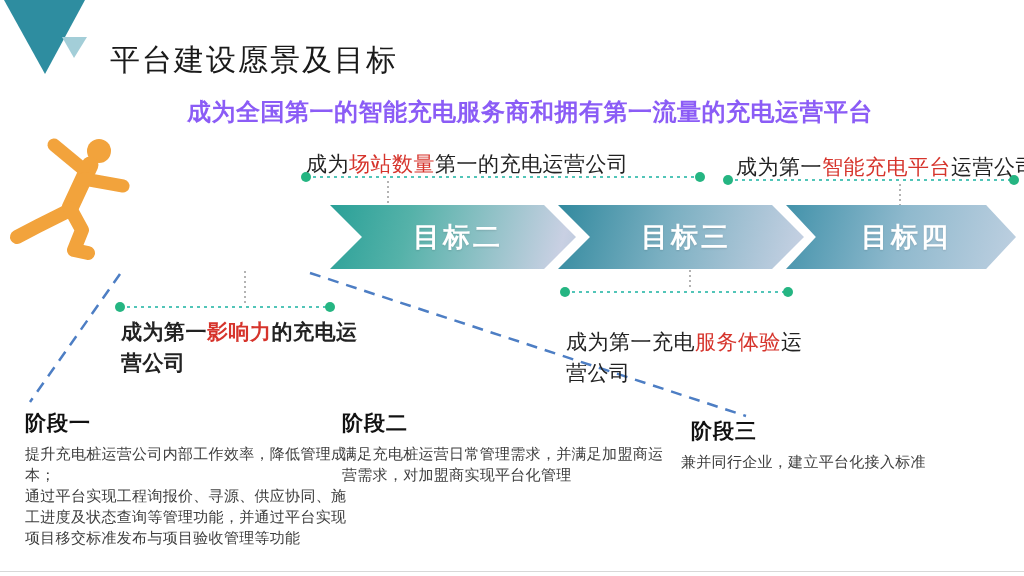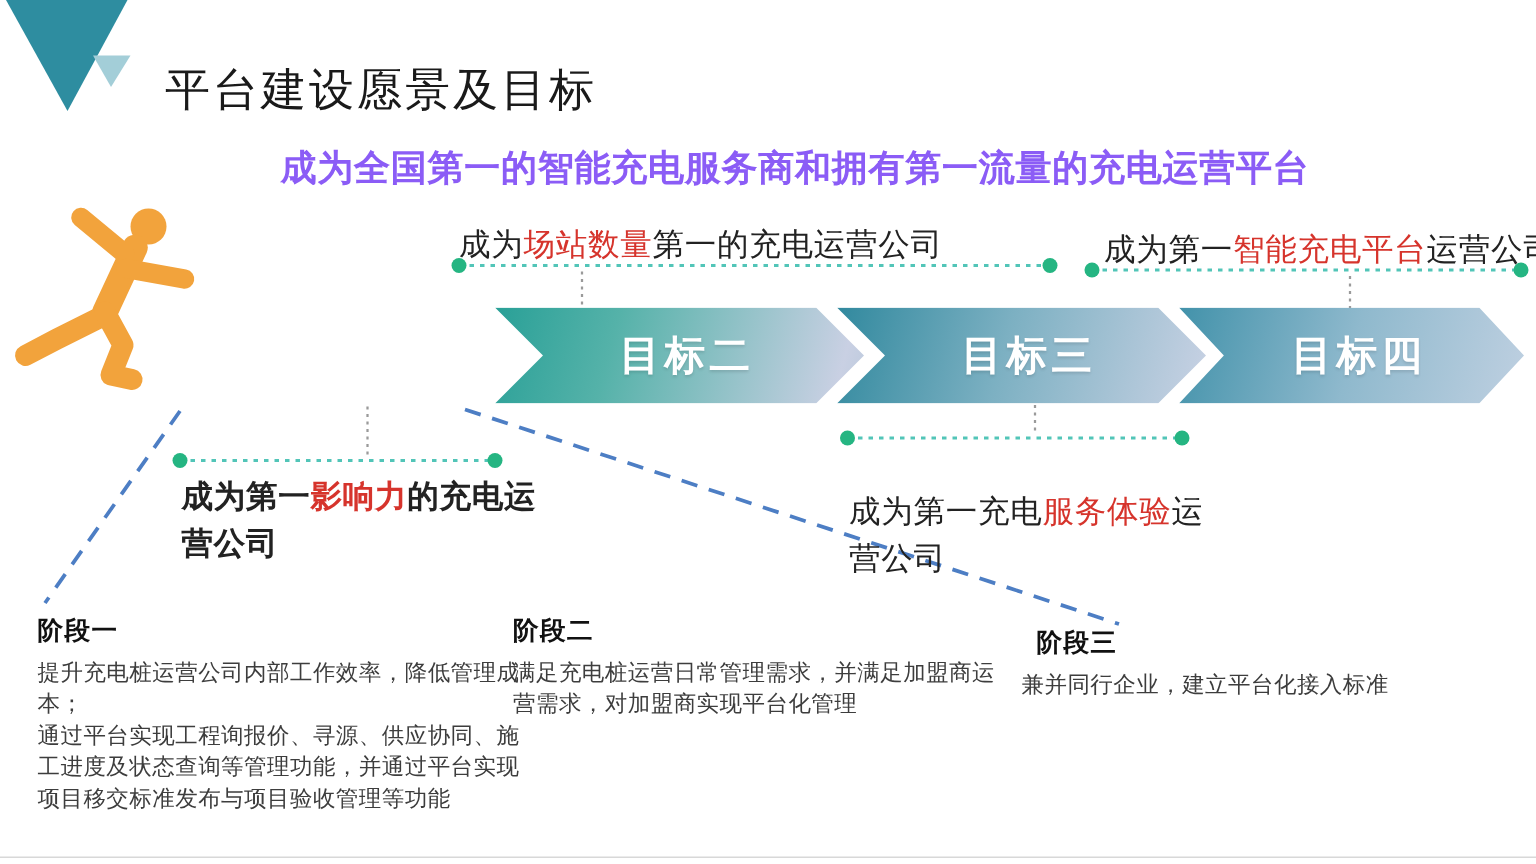--- a/index.html
+++ b/index.html
@@ -58,21 +58,21 @@
   .anno.g2{left:306px;top:148px;white-space:nowrap;}
   .anno.g4{left:736px;top:151px;white-space:nowrap;}
   .anno.g1{left:121px;top:316px;width:238px;font-weight:bold;}
   .anno.g3{left:566px;top:302px;width:238px;margin-top:24px;}
   
   .overlay{position:absolute;left:0;top:0;z-index:1;}
   
   .stage{position:absolute;z-index:3;}
   .stage h2{
     margin:0 0 6px 0;
-    font-size:17px;font-weight:bold;color:#111;
+    font-size:21px;font-weight:bold;color:#111;
     letter-spacing:1px;
   }
   .stage p{
     margin:0;
     font-size:15px;color:#3d3d3d;line-height:21px;
     letter-spacing:0.3px;
   }
   .stage.s1{left:25px;top:409px;width:322px;}
   .stage.s2{left:342px;top:409px;width:322px;}
   .stage.s3{left:660px;top:417px;width:340px;margin-left:21px;}

